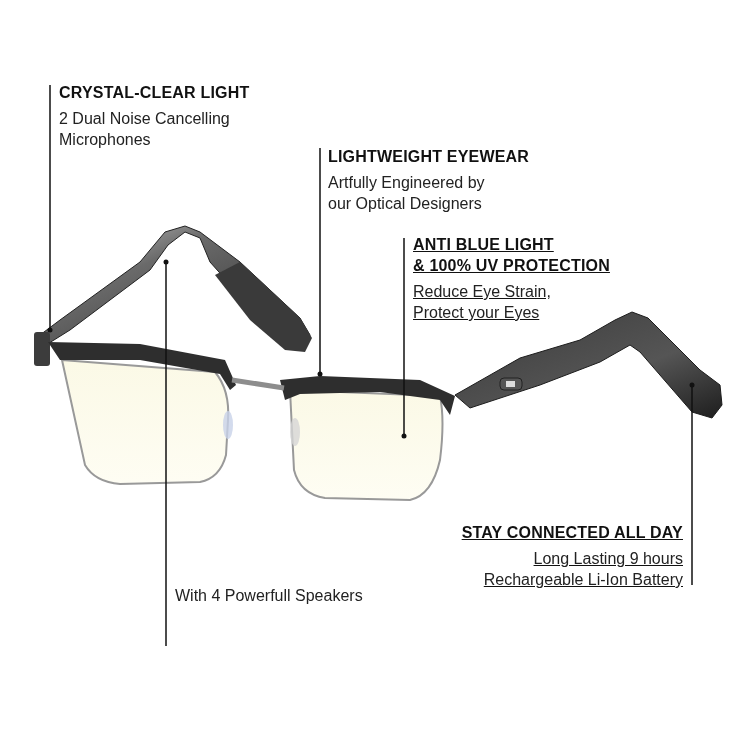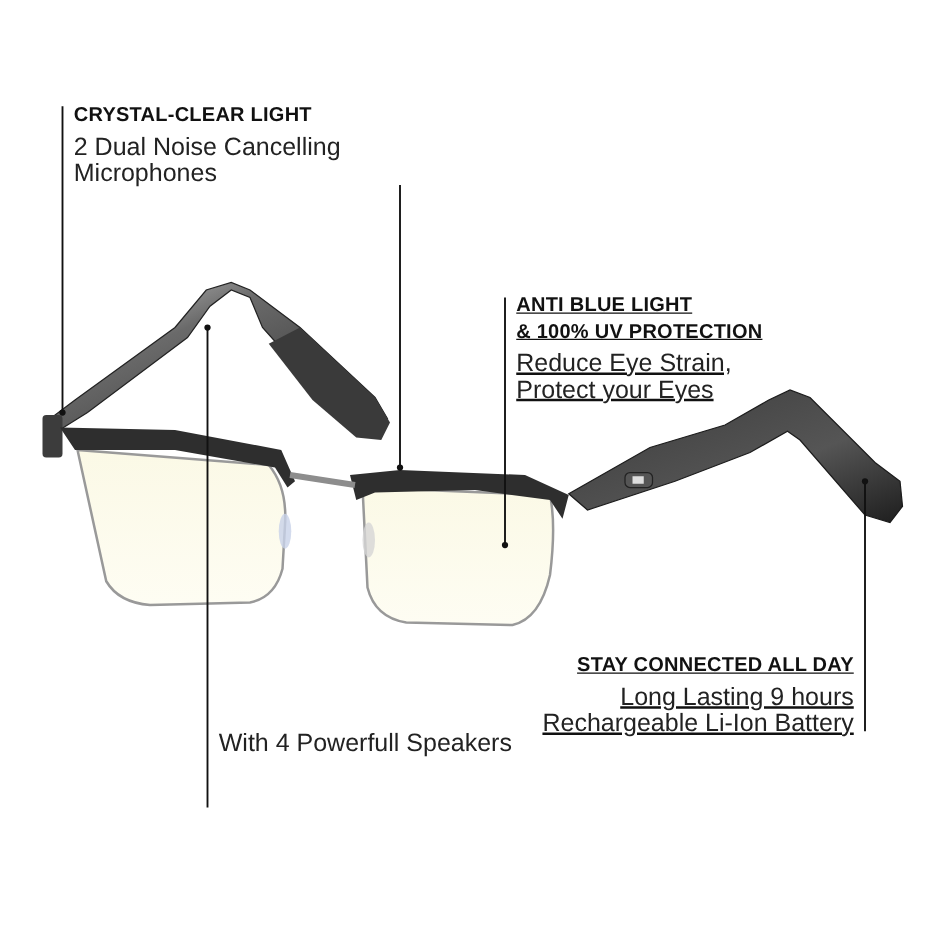--- a/index.html
+++ b/index.html
@@ -1,21 +1,21 @@
 <!DOCTYPE html>
 <html><head>
   <meta charset="utf-8">
   <style>
     html, body { margin: 0; padding: 0; background: #ffffff; }
     body { width: 750px; height: 750px; position: relative; overflow: hidden; font-family: "Liberation Sans", "DejaVu Sans", sans-serif; color: #111; }
     .stage { position: absolute; left: 0; top: 0; width: 750px; height: 750px; }
     svg.art { position: absolute; left: 0; top: 0; }
     .callout { position: absolute; }
     .title { font-weight: bold; font-size: 16px; line-height: 21px; letter-spacing: 0.2px; color: #111; white-space: pre-line; }
-    .desc { font-size: 20px; line-height: 21px; color: #222; white-space: pre-line; margin-top: 5px; }
+    .desc { font-size: 16px; line-height: 21px; color: #222; white-space: pre-line; margin-top: 5px; }
     .right-align { text-align: right; }
   </style>
 </head>
 <body>
 
 <div class="stage">
 
   <svg class="art" width="750" height="750" viewBox="0 0 750 750">
     <defs>
       <linearGradient id="armL" x1="0" y1="0" x2="1" y2="1">
@@ -73,20 +73,25 @@
       <circle cx="692" cy="385" r="2.5"></circle>
     </g>
   </svg>
 
   <div class="callout" style="left:59px; top:82px;">
     <div class="title">CRYSTAL-CLEAR LIGHT</div>
     <div class="desc">2 Dual Noise Cancelling
 Microphones</div>
   </div>
 
+  <div class="callout" style="left:328px; top:146px;">
+    <div class="title">LIGHTWEIGHT EYEWEAR</div>
+    <div class="desc">Artfully Engineered by
+our Optical Designers</div>
+  </div>
 
   <div class="callout" style="left:413px; top:234px;text-decoration:underline;">
     <div class="title">ANTI BLUE LIGHT
 &amp; 100% UV PROTECTION</div>
     <div class="desc">Reduce Eye Strain,
 Protect your Eyes</div>
   </div>
 
   <div class="callout right-align" style="right:67px; top:522px;text-decoration:underline;">
     <div class="title">STAY CONNECTED ALL DAY</div>

